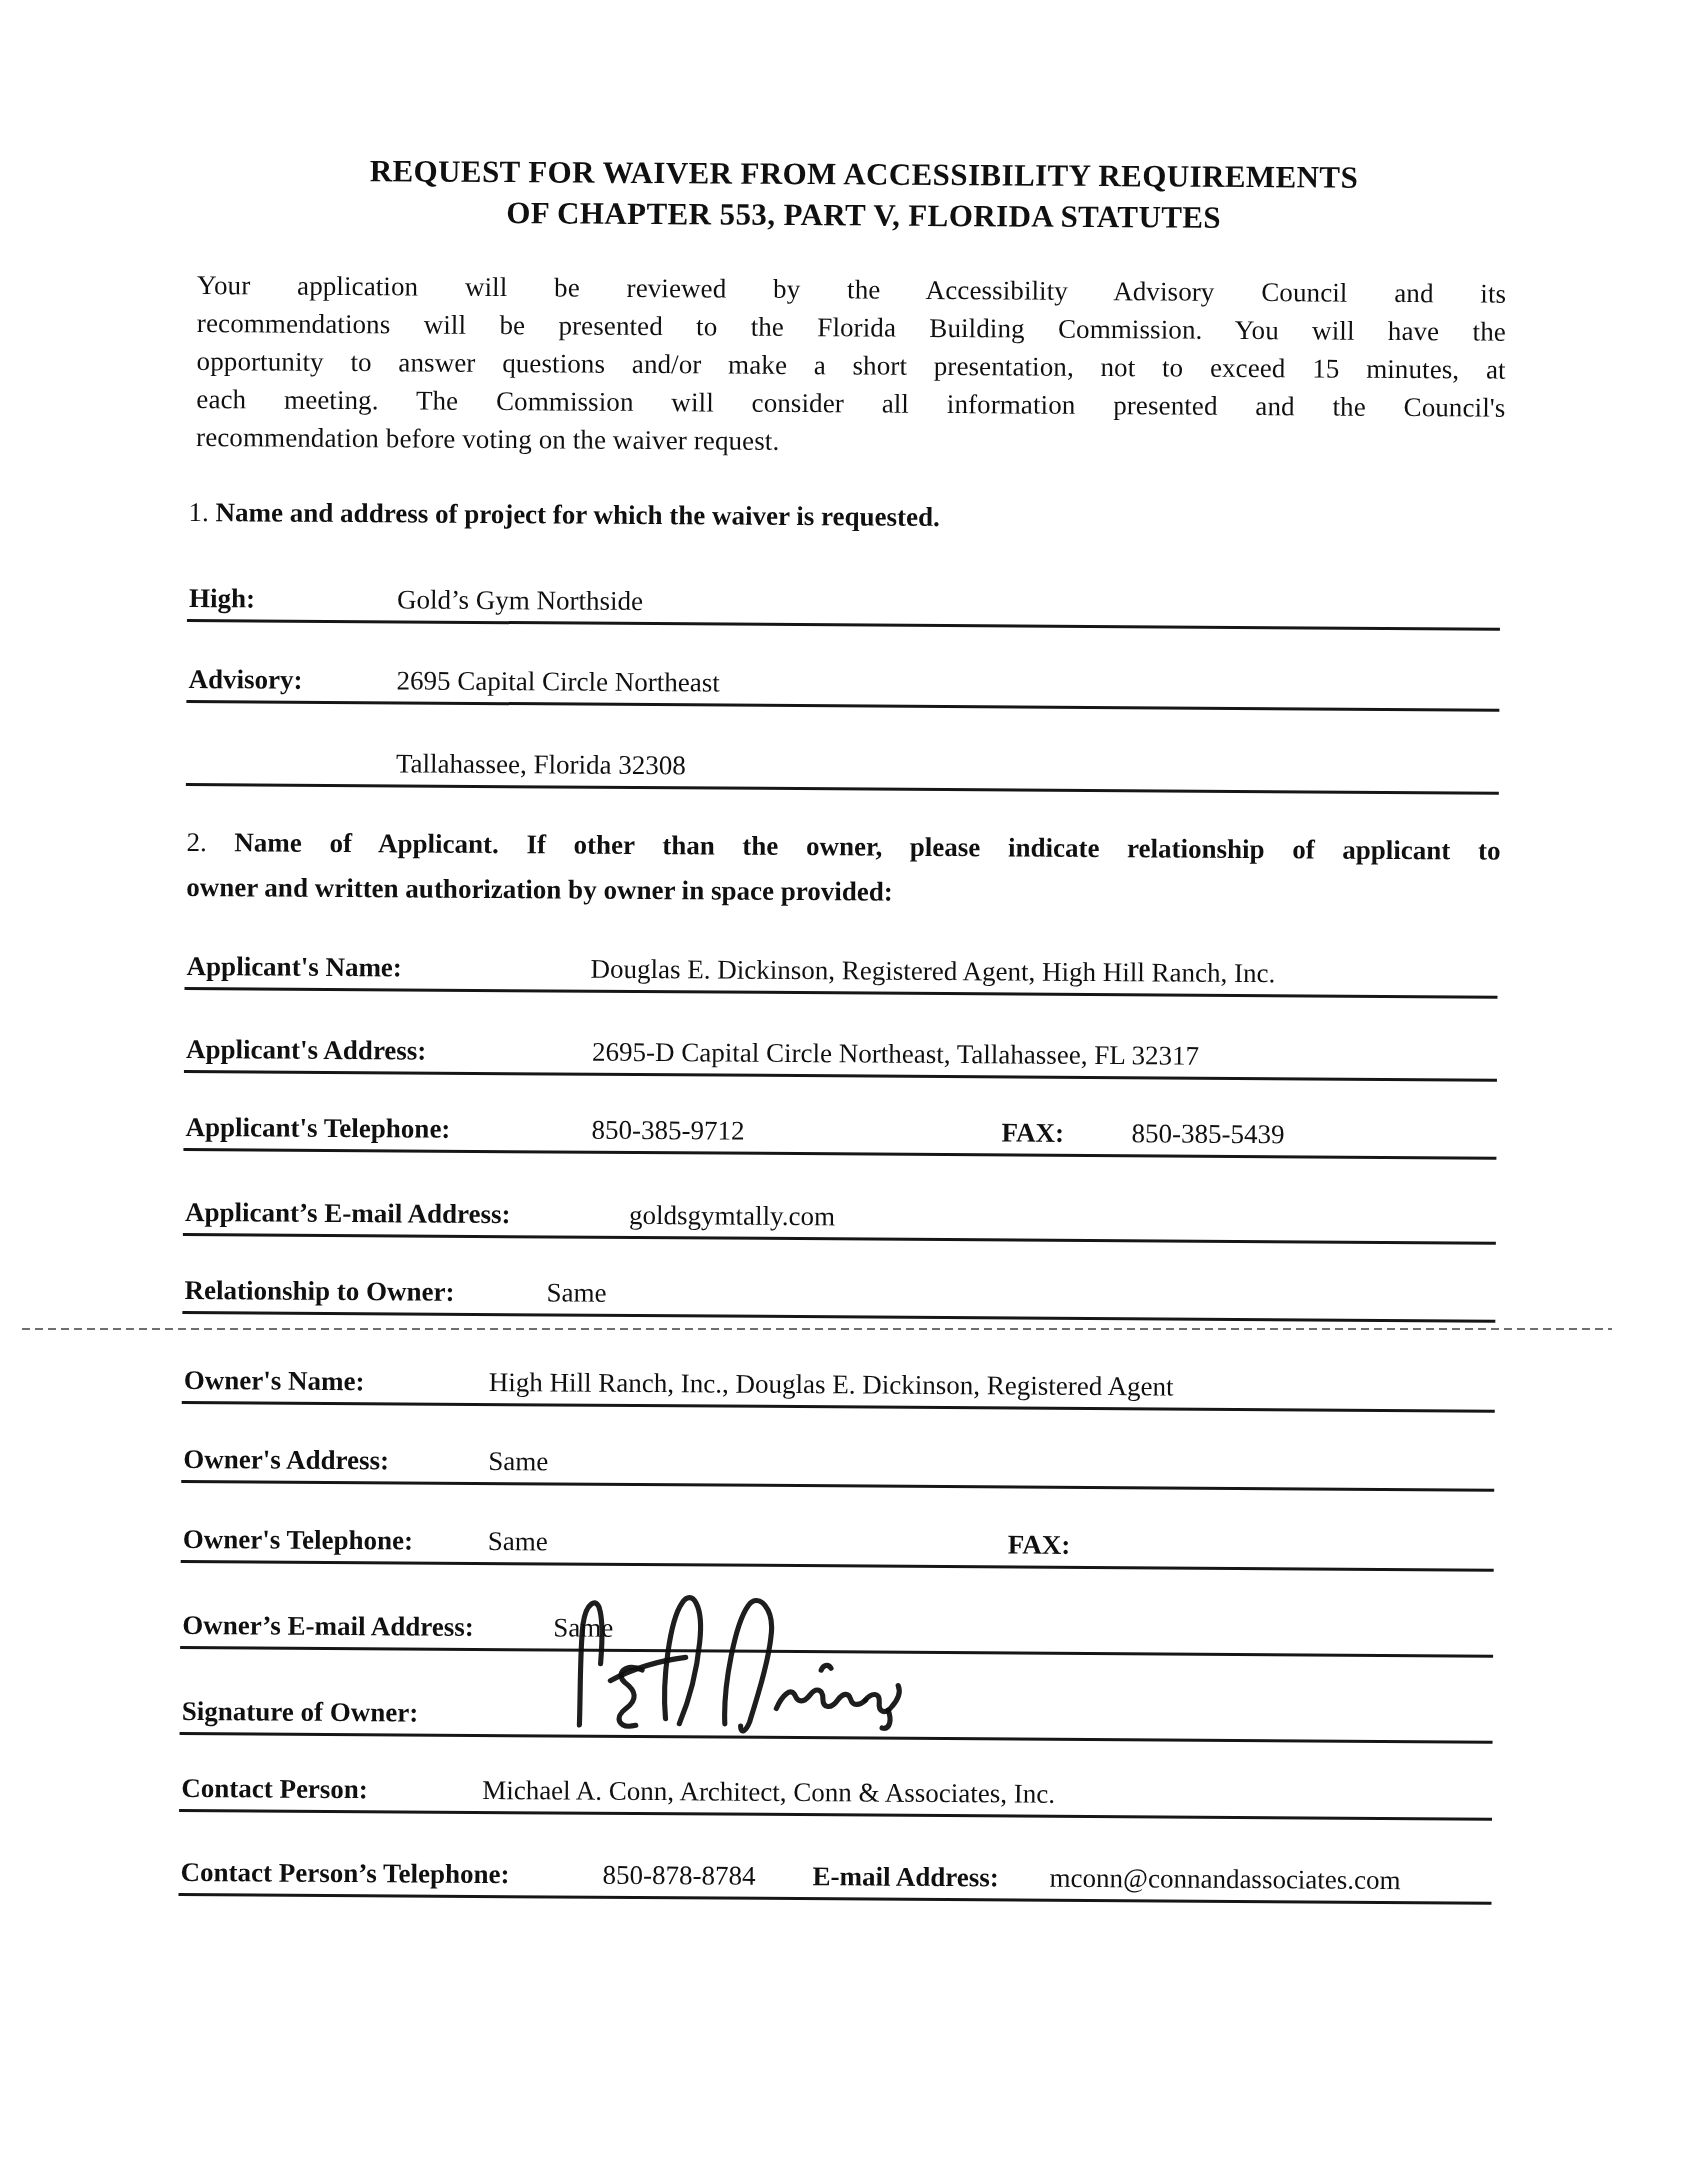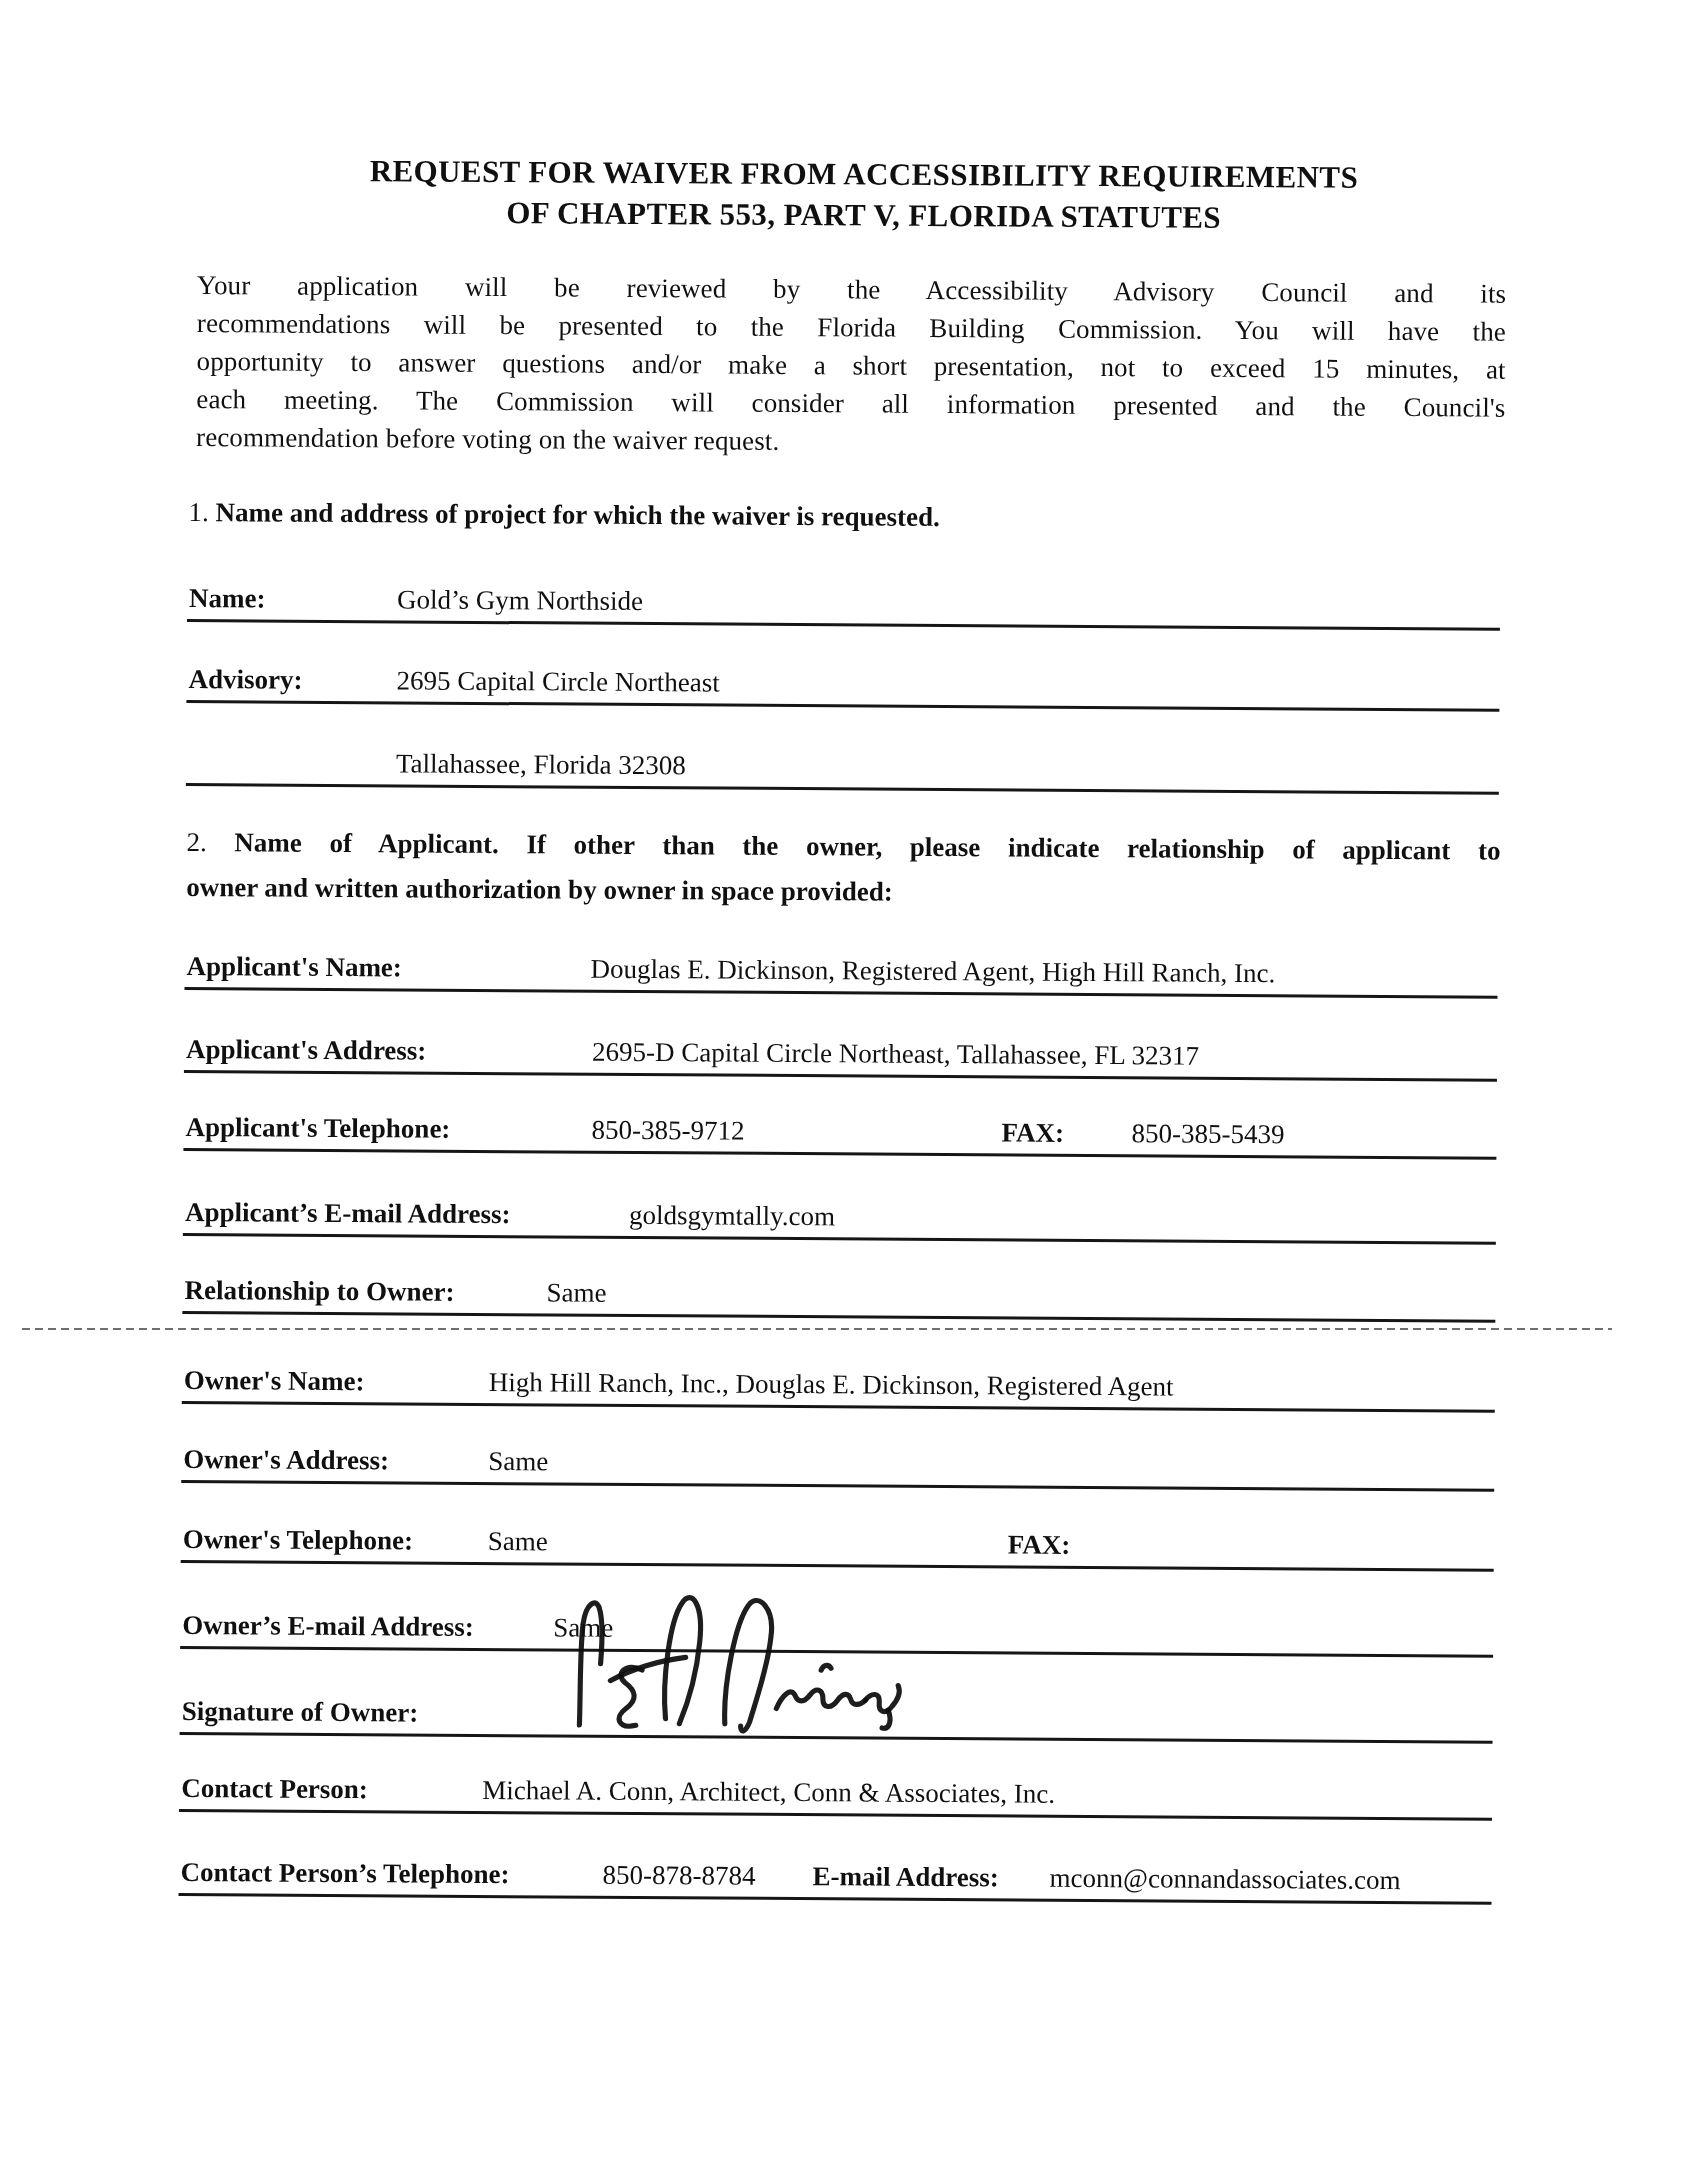--- a/index.html
+++ b/index.html
@@ -54,21 +54,21 @@
       <span class="num">1.</span>
       <b>Name and address of project for which the waiver is requested.</b>
     </div>
 
     <div class="h2">
       <div class="j"><span class="num">2.</span> <b>Name of Applicant. If other than the owner, please indicate relationship of applicant to</b></div>
       <div><b>owner and written authorization by owner in space provided:</b></div>
     </div>
 
     <div class="row" style="top:568px">
-      <span class="lab">Name:</span>
+      <span class="lab">High:</span>
       <span class="val" style="left:210px">Gold’s Gym Northside</span>
     </div>
     <div class="row" style="top:649px">
       <span class="lab">Advisory:</span>
       <span class="val" style="left:210px">2695 Capital Circle Northeast</span>
     </div>
     <div class="row" style="top:732px">
       <span class="val" style="left:210px">Tallahassee, Florida 32308</span>
     </div>
 

